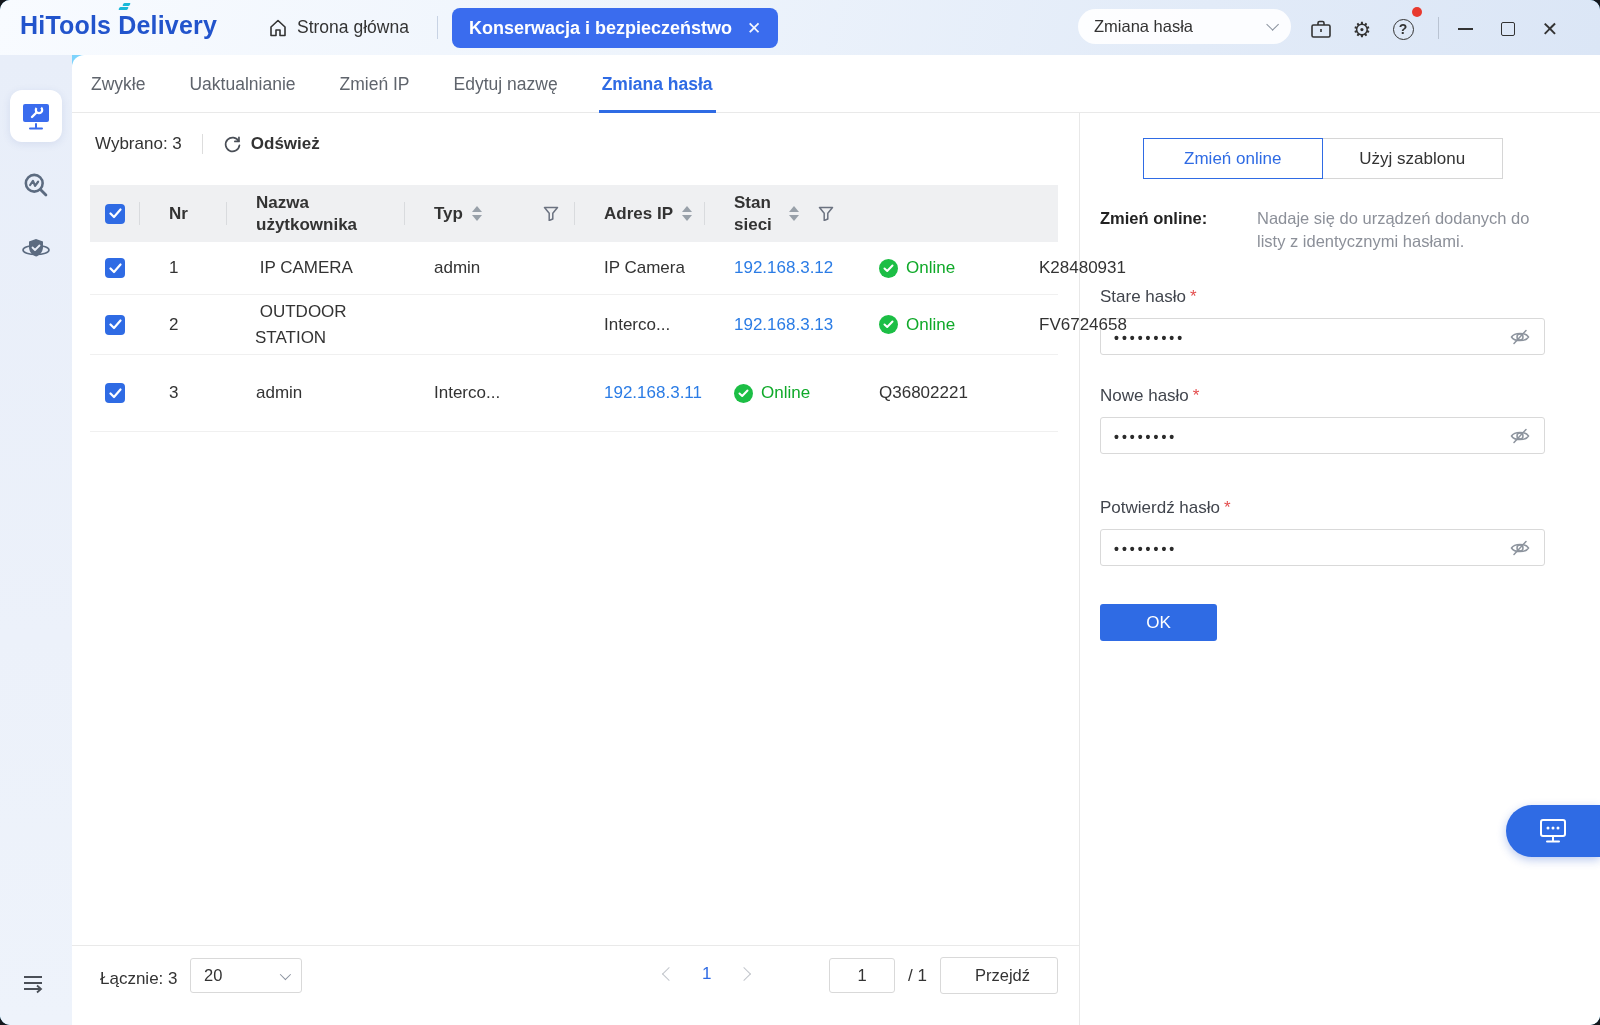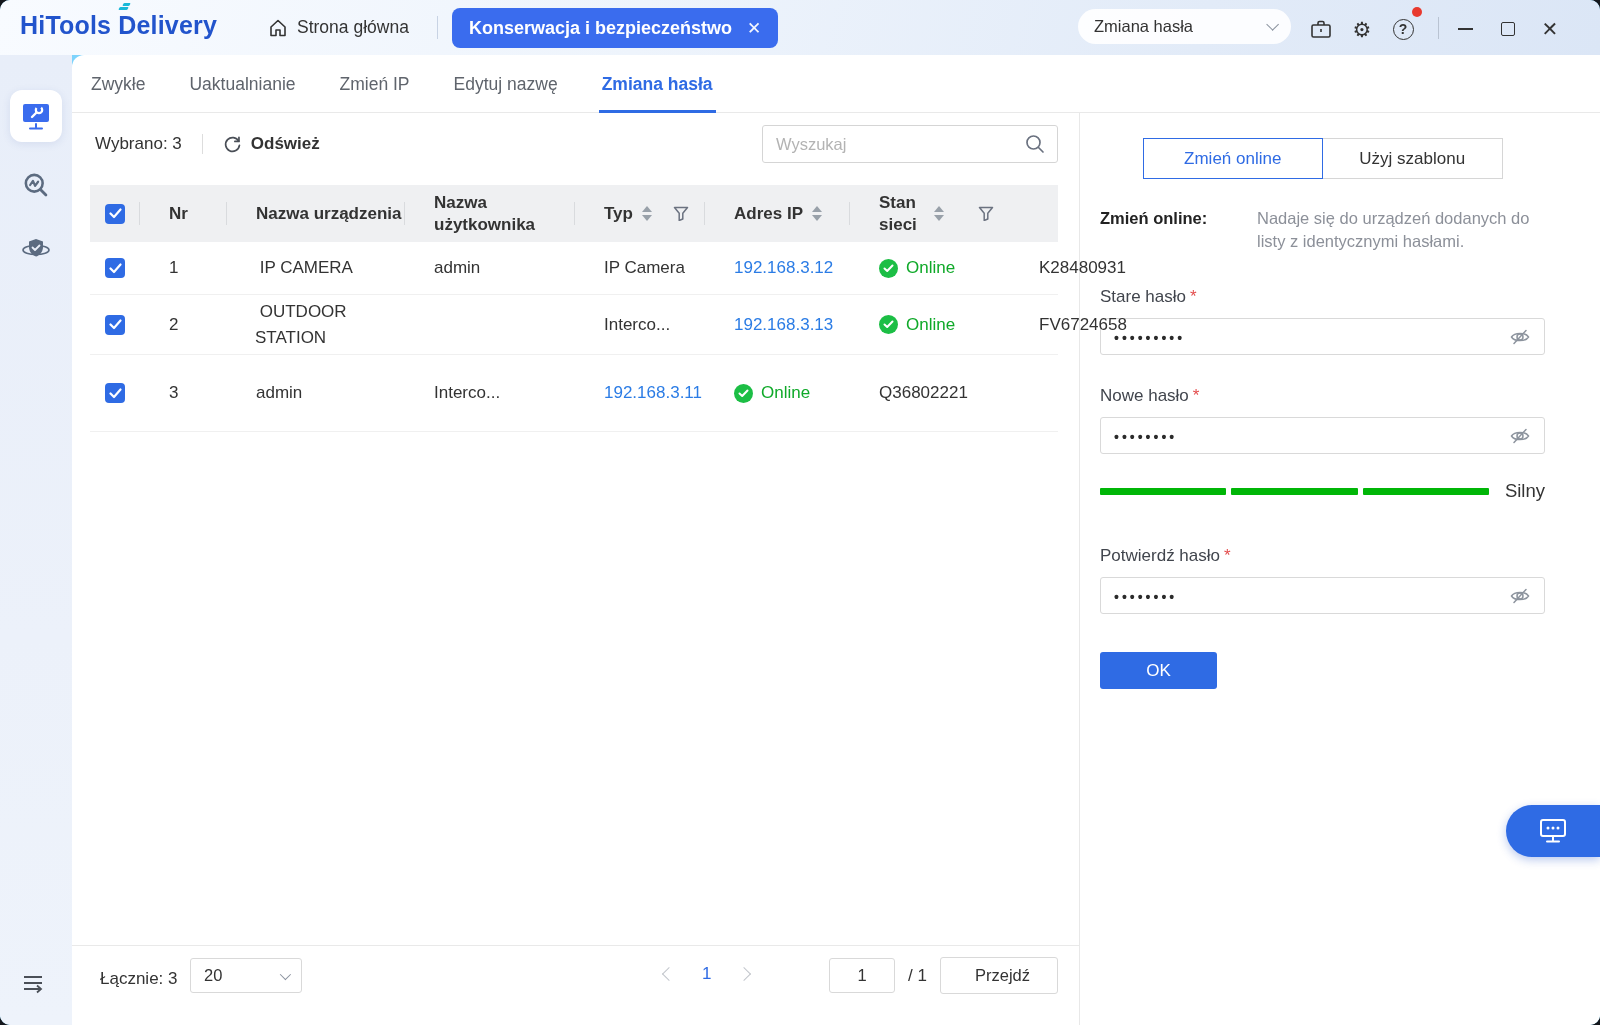--- a/index.html
+++ b/index.html
@@ -234,44 +234,34 @@
         <div class="list-toolbar">
           <span class="selected-label">Wybrano: 3</span>
           <span class="tbr-div"></span>
           <div class="refresh-btn">
             <svg width="19" height="19" viewBox="0 0 20 20">
               <path d="M16.5 6.5 A7.3 7.3 0 1 0 17.3 11" fill="none" stroke="#4a4f57" stroke-width="1.8" stroke-linecap="round"></path>
               <path d="M16.8 2.5 v4.3 h-4.3" fill="none" stroke="#4a4f57" stroke-width="1.8" stroke-linecap="round" stroke-linejoin="round"></path>
             </svg>
             <span>Odśwież</span>
           </div>
-          <div class="search-box">
-            <input type="text" placeholder="Wyszukaj" style="">
-            <svg class="mag" width="22" height="22" viewBox="0 0 22 22">
-              <circle cx="9.5" cy="9.5" r="6.5" fill="none" stroke="#6b7280" stroke-width="1.7"></circle>
-              <path d="M14.5 14.5 L19 19" stroke="#6b7280" stroke-width="1.7" stroke-linecap="round"></path>
-            </svg>
-          </div>
         </div>
 
         <div class="dev-table">
 
           <div class="tr thead">
             <div class="th cb">
               <span class="checkbox">
                 <svg width="13" height="11" viewBox="0 0 13 11">
                     <path d="M1.5 5.5 L5 9 L11.5 1.5" fill="none" stroke="#fff" stroke-width="2.2" stroke-linecap="round" stroke-linejoin="round"></path>
                   </svg>
               </span>
             </div>
             <div class="th">
                 <span>Nr</span>
-              </div>
-            <div class="th">
-                <span>Nazwa urządzenia</span>
               </div>
             <div class="th">
                 <span>Nazwa użytkownika</span>
               </div>
             <div class="th">
               <span>Typ</span>
               <span class="caret">
                   <i class="up"></i>
                   <i class="dn"></i>
                 </span>
@@ -428,26 +418,20 @@
             <span class="pw-dots">••••••••</span>
             <span class="eye">
               <svg width="22" height="20" viewBox="0 0 22 20">
                   <path d="M2.5 10 C5.5 5.2,16.5 5.2,19.5 10 C16.5 14.8,5.5 14.8,2.5 10 Z" fill="none" stroke="#8d949e" stroke-width="1.5"></path>
                   <circle cx="11" cy="10" r="3" fill="none" stroke="#8d949e" stroke-width="1.5"></circle>
                   <path d="M5 16.5 L17 3.5" stroke="#8d949e" stroke-width="1.5" stroke-linecap="round"></path>
                 </svg>
             </span>
           </div>
 
-          <div class="strength">
-            <span class="bar"></span>
-            <span class="bar"></span>
-            <span class="bar"></span>
-            <span class="strength-label">Silny</span>
-          </div>
 
           <div class="field-label l3">
             <span>Potwierdź hasło</span><span class="req">*</span>
           </div>
           <div class="pw-input">
             <span class="pw-dots">••••••••</span>
             <span class="eye">
               <svg width="22" height="20" viewBox="0 0 22 20">
                   <path d="M2.5 10 C5.5 5.2,16.5 5.2,19.5 10 C16.5 14.8,5.5 14.8,2.5 10 Z" fill="none" stroke="#8d949e" stroke-width="1.5"></path>
                   <circle cx="11" cy="10" r="3" fill="none" stroke="#8d949e" stroke-width="1.5"></circle>

